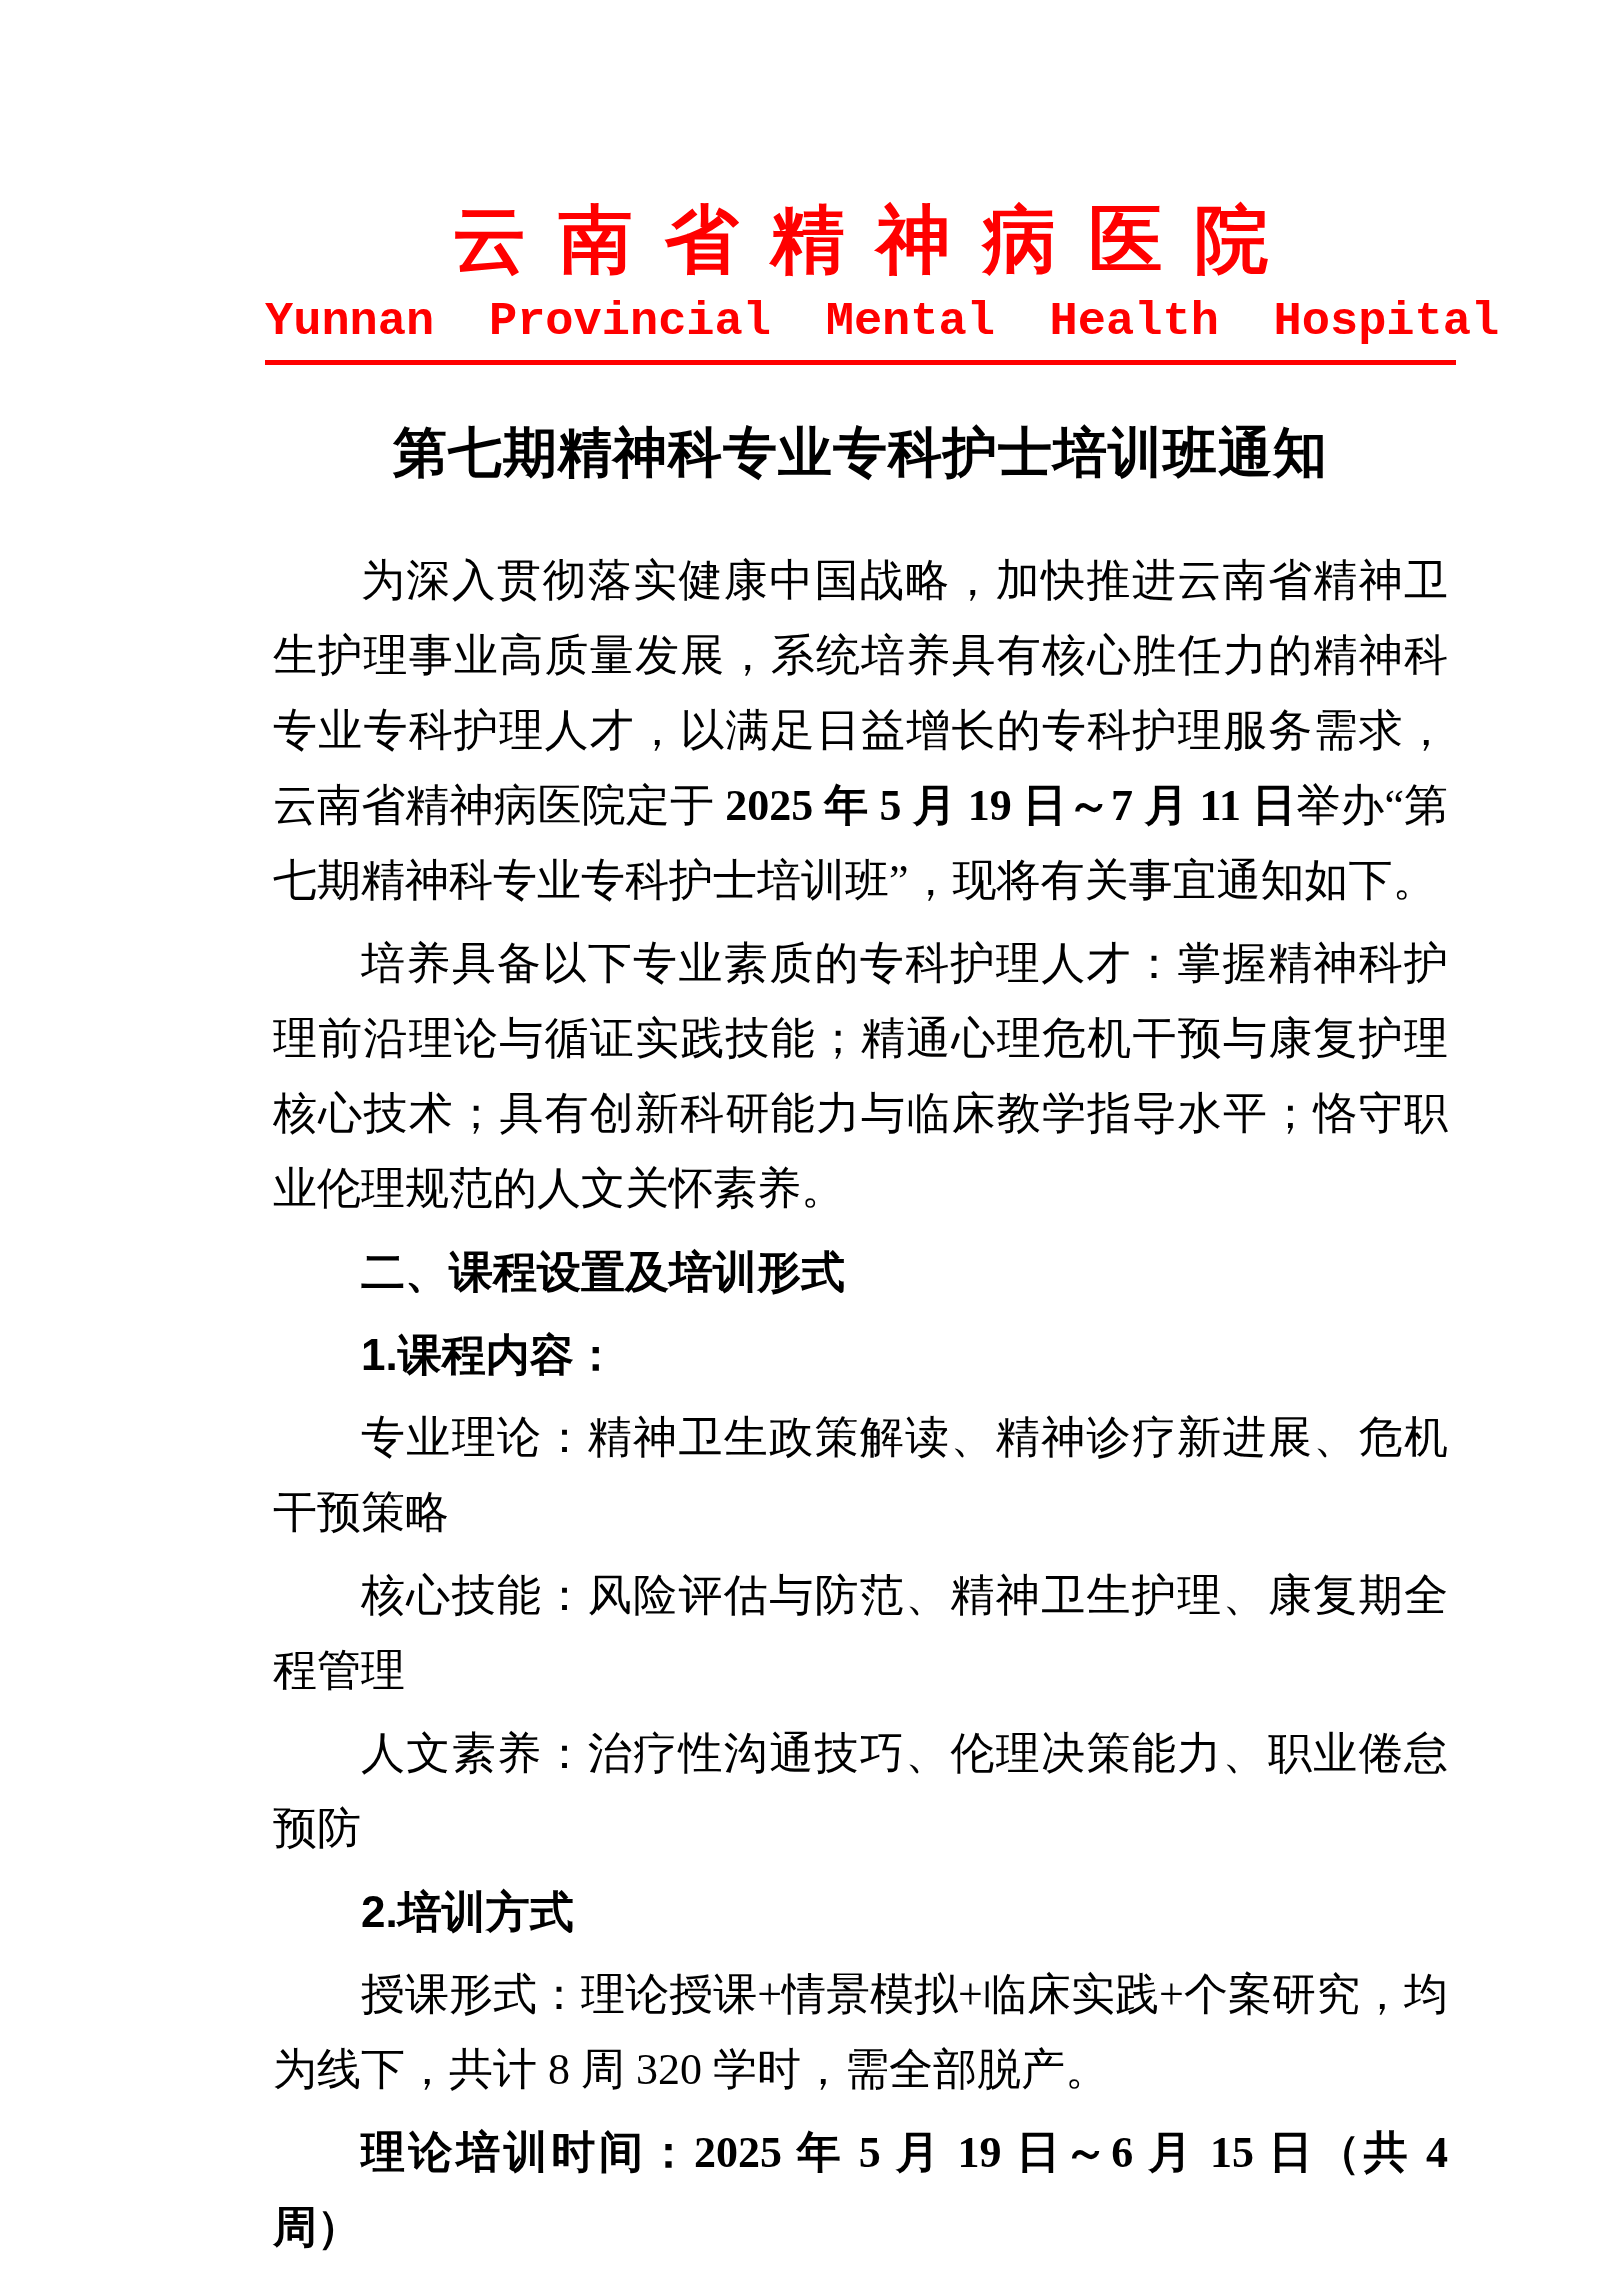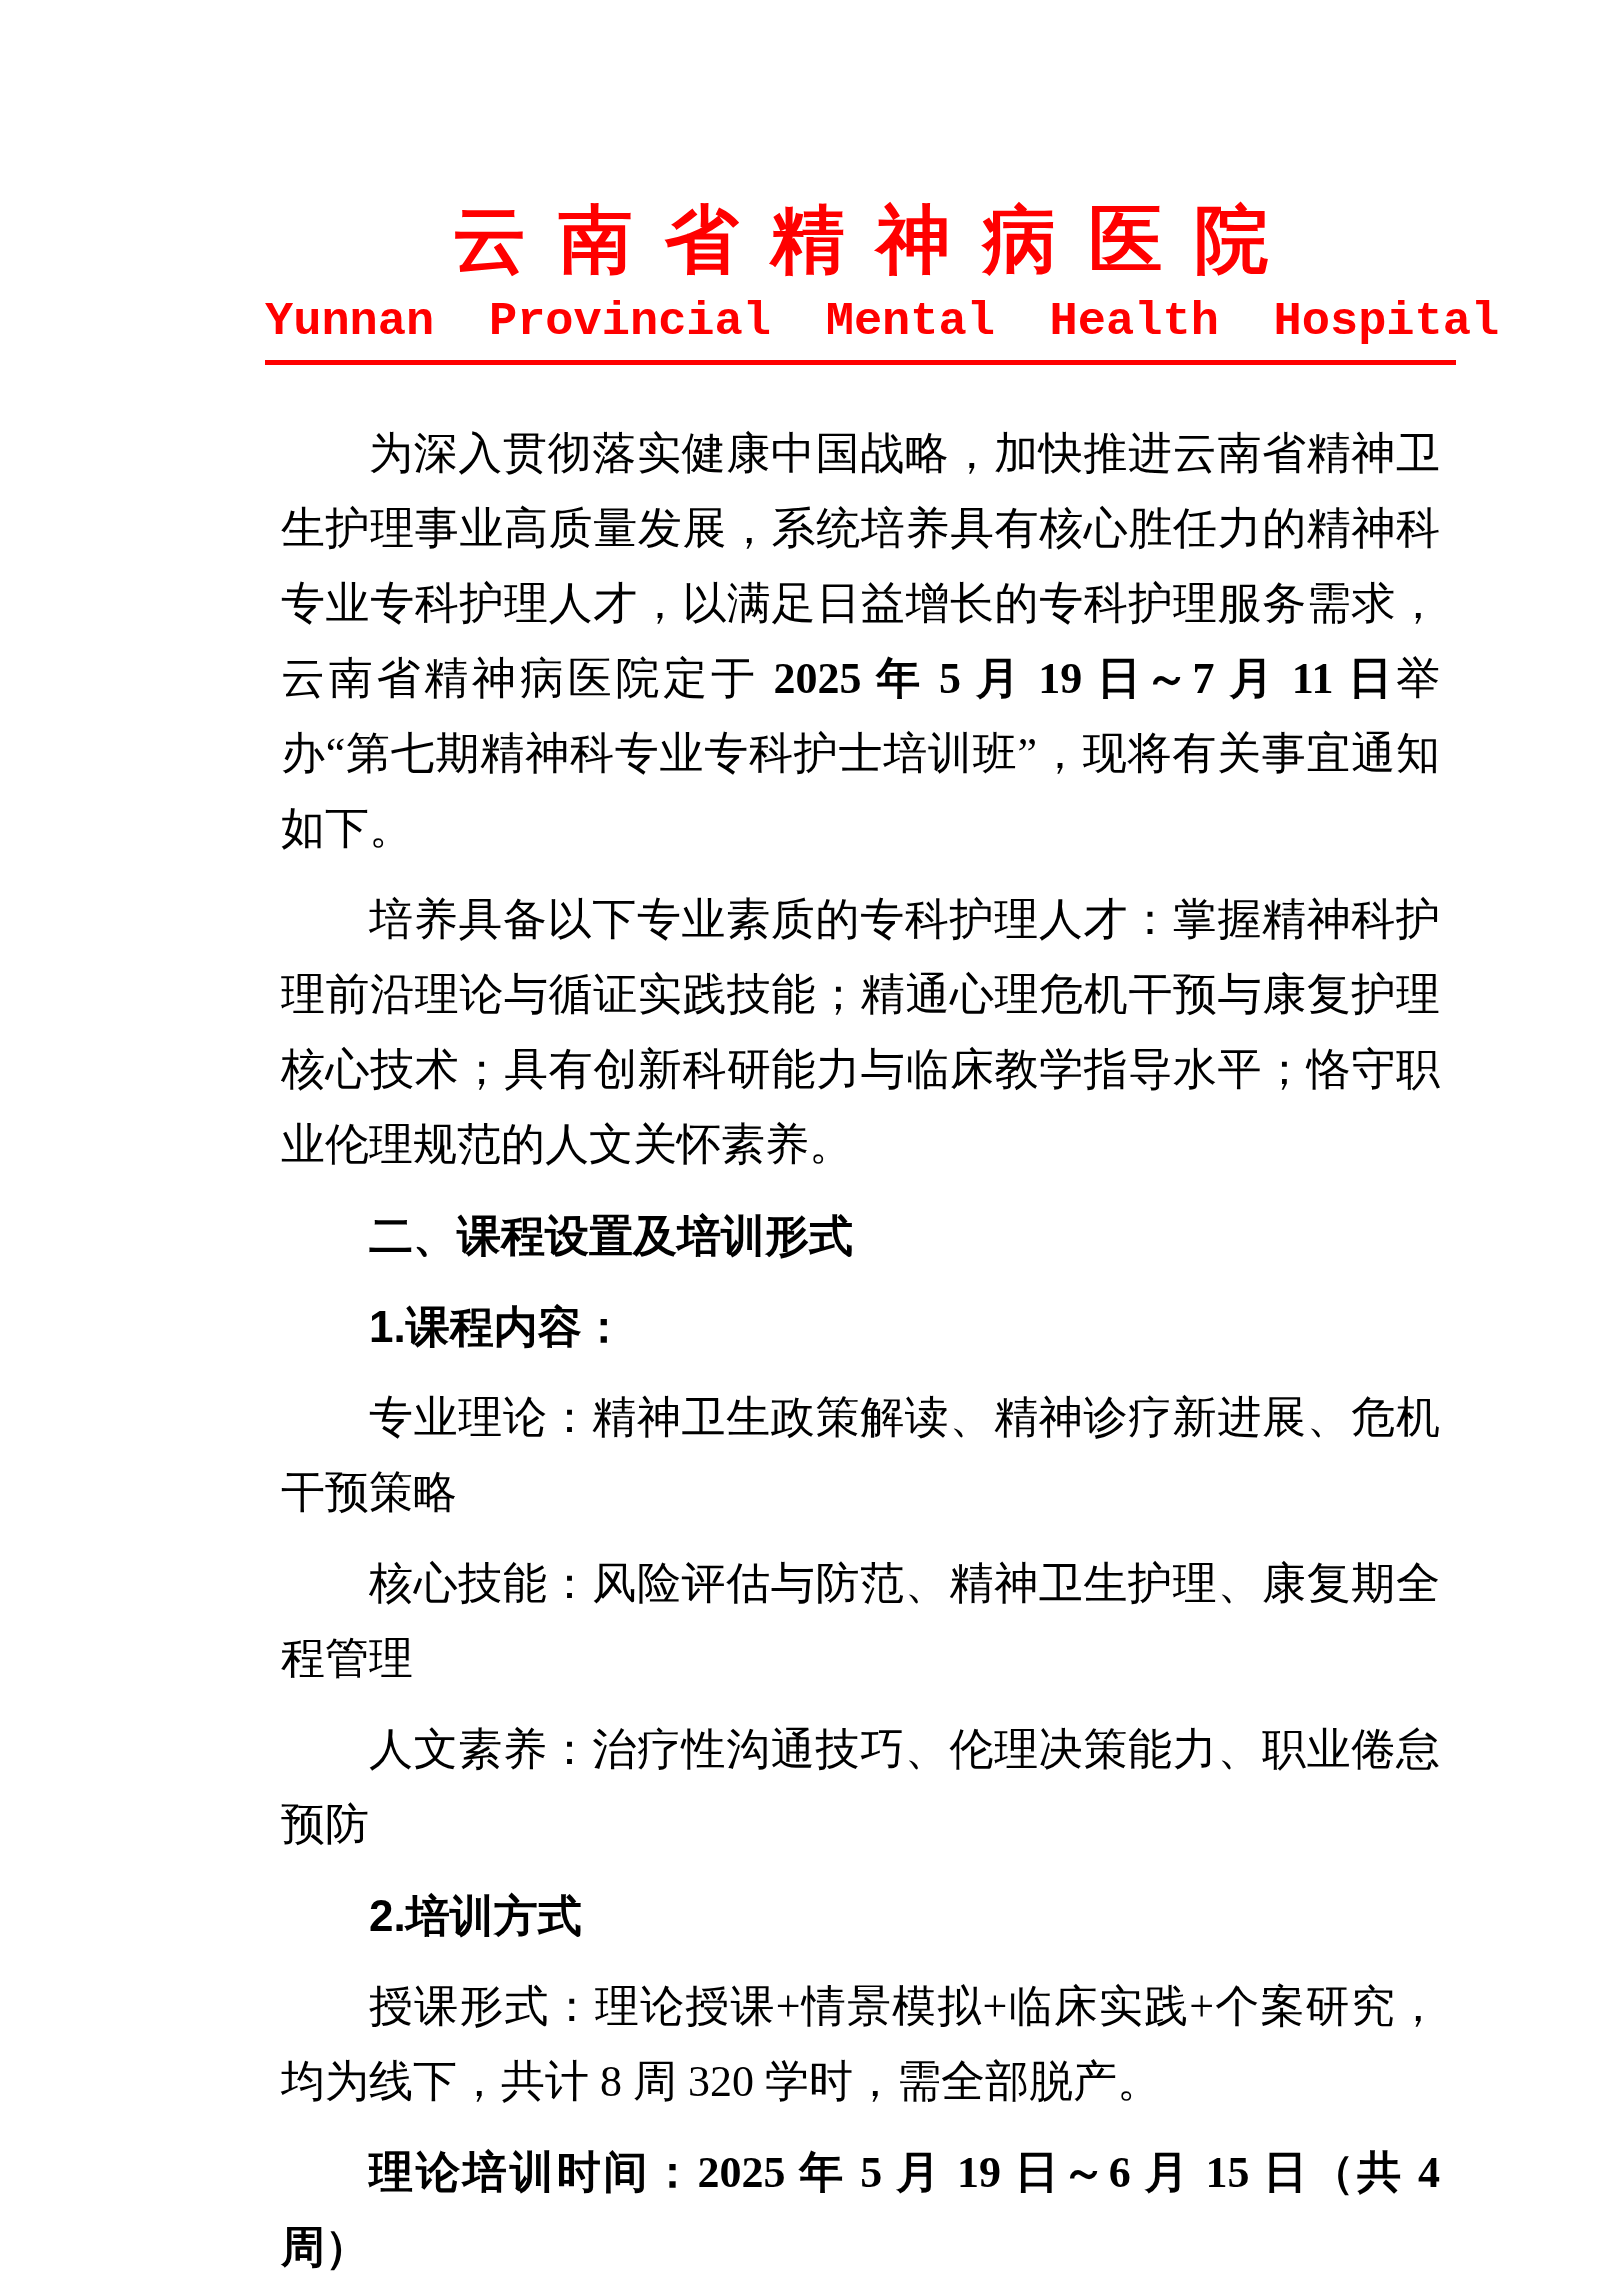--- a/index.html
+++ b/index.html
@@ -30,36 +30,37 @@
   .divider { height:4.9px; background:#ff0000; margin-top:15.7px; width:100%; }
   .doc-title {
     font-size:54px; font-weight:bold; text-align:center;
     margin-top:49px; line-height:78px; letter-spacing:1px;
   }
   .body-text {
     margin-top:51px;
     font-size:44px; line-height:75px;
     text-align:justify;
   }
-  .body-text p { margin:16px; text-indent:2em; }
+  .body-text p { margin:8px; text-indent:2em; }
   .bold { font-weight:bold; }
   .heading { font-weight:bold; font-family:"Liberation Sans", sans-serif; }
 </style>
 </head>
 <body>
 
 <div class="page">
   <div class="content">
 
     <div class="header">
       <div class="hospital-cn">云南省精神病医院</div>
       <div class="hospital-en">Yunnan Provincial Mental Health Hospital</div>
       <div class="divider"></div>
     </div>
 
+    <div class="doc-title">第七期精神科专业专科护士培训班通知</div>
 
     <div class="body-text">
 
       <p><span>为深入贯彻落实健康中国战略，加快推进云南省精神卫生护理事业高质量发展，系统培养具有核心胜任力的精神科专业专科护理人才，以满足日益增长的专科护理服务需求，云南省精神病医院定于 </span><span class="bold">2025 年 5 月 19 日～7 月 11 日</span><span>举办“第七期精神科专业专科护士培训班”，现将有关事宜通知如下。</span></p>
 
 
       <p>培养具备以下专业素质的专科护理人才：掌握精神科护理前沿理论与循证实践技能；精通心理危机干预与康复护理核心技术；具有创新科研能力与临床教学指导水平；恪守职业伦理规范的人文关怀素养。</p>
 
       <p class="heading">二、课程设置及培训形式</p>
 

